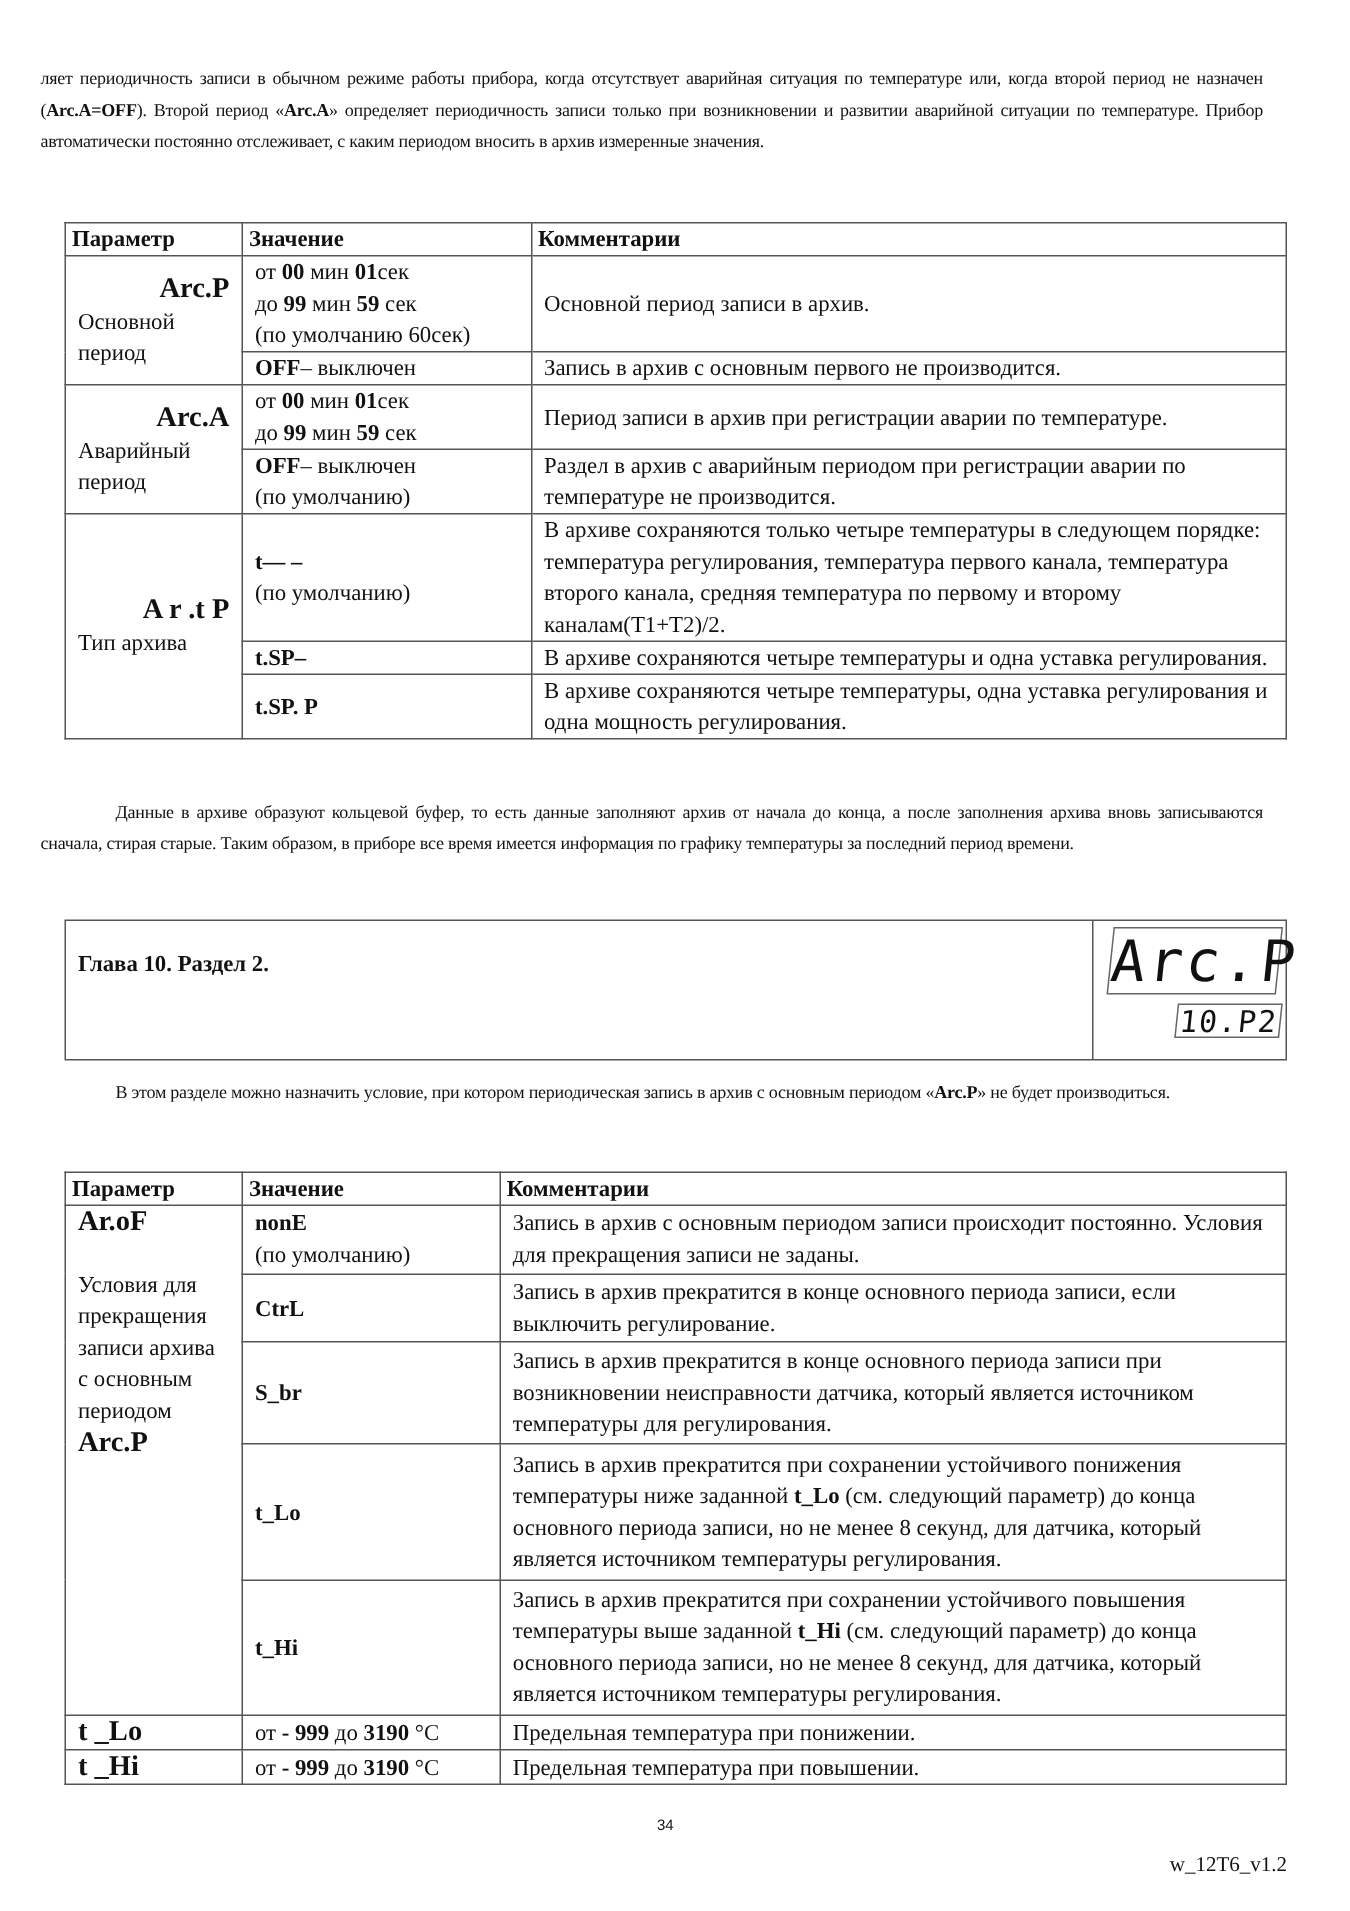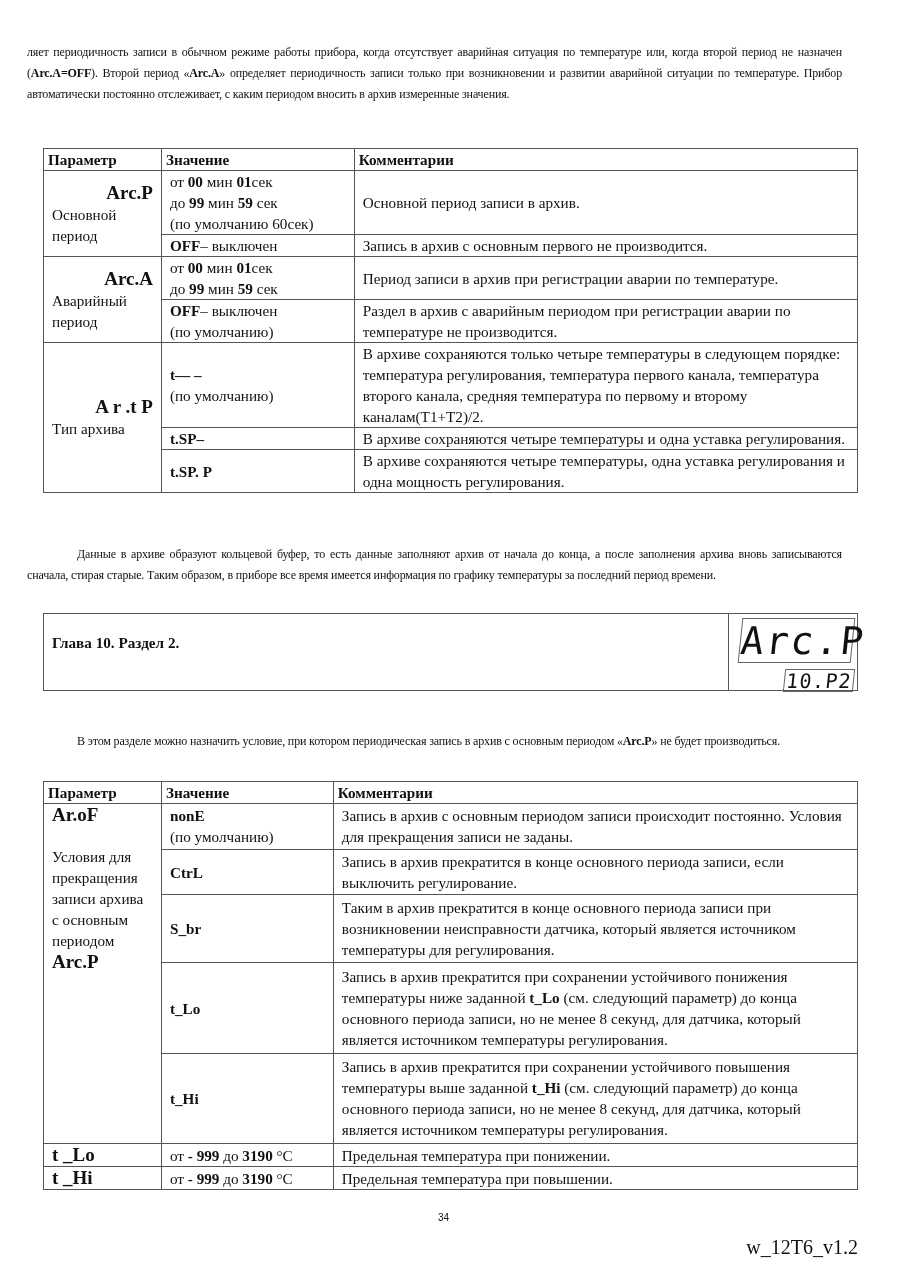--- a/index.html
+++ b/index.html
@@ -7,40 +7,40 @@
     width: 900px; height: 1274px; position: relative; overflow: hidden;
     font-family: "Liberation Serif", "DejaVu Serif", serif;
     color: #111;
   }
   .para {
     position: absolute; left: 27px; width: 815px;
     font-size: 12px; line-height: 21px; text-align: justify;
     font-family: "Liberation Serif", serif;
     letter-spacing: -0.15px;
   }
-  .para.indent { text-indent: 50px; margin-top: 13px; }
+  .para.indent { text-indent: 50px; }
   .para b { font-weight: bold; }
 
   table.ptab {
     position: absolute; left: 43px; border-collapse: collapse;
     font-family: "Liberation Serif", serif; font-size: 15.2px; line-height: 21px;
   }
   table.ptab td, table.ptab th {
     border: 1.3px solid #555; padding: 0 8px; vertical-align: middle;
     text-align: left;
   }
   table.ptab th { font-weight: bold; text-align: left; font-size: 15.2px; padding: 0 4px; height: 21px; }
   .pname { font-weight: bold; font-size: 19px; text-align: right; display:block; line-height: 22px; }
   .pname.left { text-align: left; }
   .pdesc { display: block; }
   td.param { vertical-align: top; padding-top: 1px; }
   .bold { font-weight: bold; }
 
   .chapter {
-    position: absolute; left: 43px; top: 613px; width: 815px; height: 78px;
+    position: absolute; left: 43px; top: 613px; width: 815px; height: 94px;
     border: 1.3px solid #555; box-sizing: border-box;
   }
   .chapter .txt {
     position: absolute; left: 8px; top: 18px; font-weight: bold; font-size: 15.2px; line-height: 21px;
     font-family: "Liberation Serif", serif;
   }
   .chapter .divider { position: absolute; left: 684px; top: 0; bottom: 0; border-left: 1.3px solid #555; }
   .lcd-main {
     position: absolute; left: 696px; top: 4px; width: 113px; height: 45px;
     border: 1.2px solid #666; box-sizing: border-box;
@@ -51,21 +51,21 @@
   .lcd-small {
     position: absolute; left: 740px; top: 55px; width: 70px; height: 23px;
     border: 1.2px solid #666; box-sizing: border-box;
     font-family: "DejaVu Sans Mono", monospace; font-size: 20px; line-height: 22px;
     text-align: center; letter-spacing: 1px; transform: skewX(-6deg);
   }
   .pagenum {
     position: absolute; left: 438px; top: 1212px; font-family: "Liberation Sans", sans-serif; font-size: 10px;
   }
   .docid {
-    position: absolute; right: 42px; top: 1236px; font-family: "Liberation Serif", serif; font-size: 20px;
+    position: absolute; right: 42px; top: 1236px; font-family: "Liberation Serif", serif; font-size: 14px;
   }
 </style>
 </head>
 <body>
 
 <div class="para" style="top:42px;"><span>ляет периодичность записи в обычном режиме работы прибора, когда отсутствует аварийная ситуация по температуре или, когда второй период не назначен (</span><b>Arc.A=OFF</b><span>). Второй период «</span><b>Arc.A</b><span>» определяет периодичность записи только при возникновении и развитии аварийной ситуации по температуре. Прибор автоматически постоянно отслеживает, с каким периодом вносить в архив измеренные значения.</span></div>
 
 <table class="ptab" style="top:148px; width:815px;">
   <colgroup>
       <col style="width:118px">
@@ -174,21 +174,21 @@
       <div>(по умолчанию)</div>
     </td>
     <td>Запись в архив с основным периодом записи происходит постоянно. Условия для прекращения записи не заданы.</td>
   </tr>
   <tr>
     <td class="bold">CtrL</td>
     <td>Запись в архив прекратится в конце основного периода записи, если выключить регулирование.</td>
   </tr>
   <tr>
     <td class="bold">S_br</td>
-    <td>Таким в архив прекратится в конце основного периода записи при возникновении неисправности датчика, который является источником температуры для регулирования.</td>
+    <td>Запись в архив прекратится в конце основного периода записи при возникновении неисправности датчика, который является источником температуры для регулирования.</td>
   </tr>
   <tr>
     <td class="bold">t_Lo</td>
     <td><span>Запись в архив прекратится при сохранении устойчивого понижения температуры ниже заданной </span><b>t_Lo</b><span> (см. следующий параметр) до конца основного периода записи, но не менее 8 секунд, для датчика, который является источником температуры регулирования.</span></td>
   </tr>
   <tr>
     <td class="bold">t_Hi</td>
     <td><span>Запись в архив прекратится при сохранении устойчивого повышения температуры выше заданной </span><b>t_Hi</b><span> (см. следующий параметр) до конца основного периода записи, но не менее 8 секунд, для датчика, который является источником температуры регулирования.</span></td>
   </tr>
   <tr>

